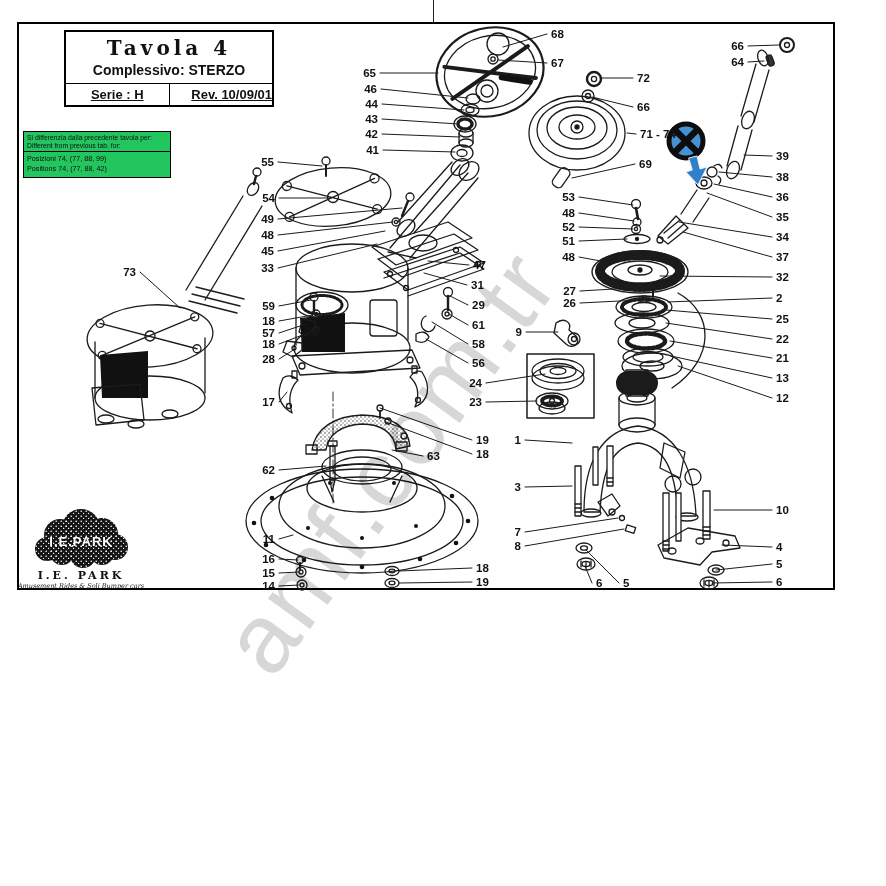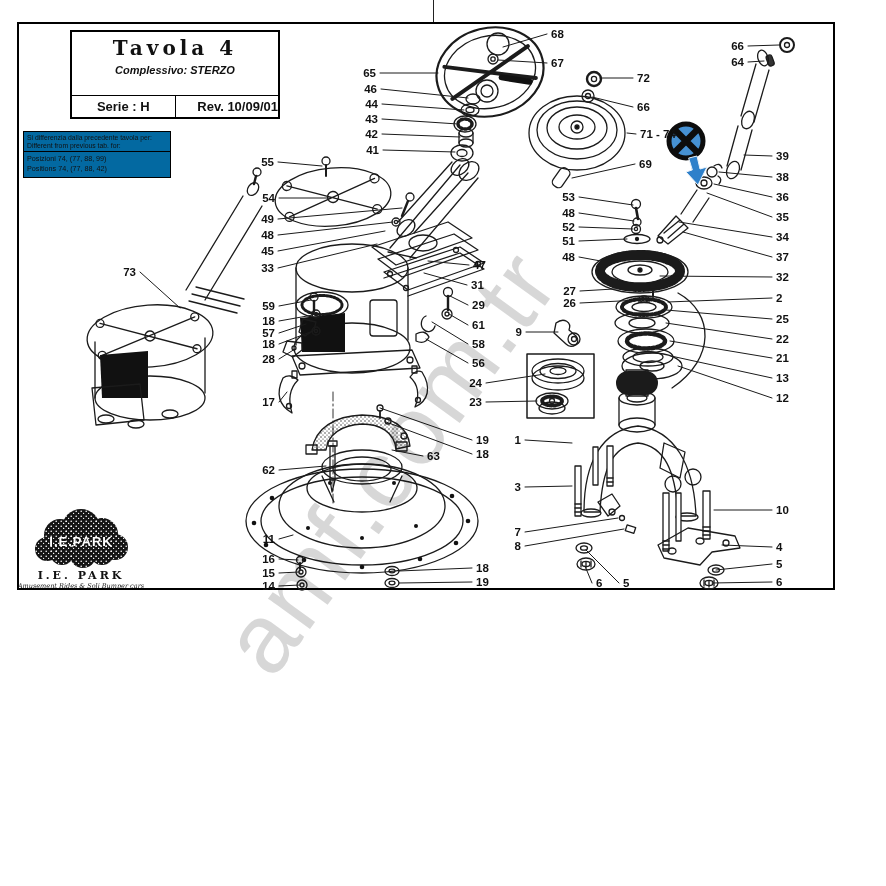--- a/index.html
+++ b/index.html
@@ -2,28 +2,28 @@
 <html><head>
 <meta charset="utf-8">
 <style>
   html,body{margin:0;padding:0;background:#fff;}
   .page{position:relative;width:886px;height:886px;background:#fff;overflow:hidden;
         font-family:"Liberation Sans",sans-serif;color:#111;}
   .top-tick{position:absolute;left:433px;top:0;width:1px;height:22px;background:#222;}
   .frame{position:absolute;left:17px;top:22px;width:818px;height:568px;border:2px solid #000;box-sizing:border-box;}
   svg.art{position:absolute;left:0;top:0;width:886px;height:886px;}
   
-  .title-block{position:absolute;left:70px;top:30px;width:210px;border:2px solid #000;background:#fff;box-sizing:border-box;text-align:center;}
+  .title-block{position:absolute;left:64px;top:30px;width:210px;border:2px solid #000;background:#fff;box-sizing:border-box;text-align:center;}
   .tavola{font-family:"DejaVu Serif",serif;font-weight:700;font-size:20px;letter-spacing:4px;padding:4px 0 2px 0;}
-  .tline{font-weight:700;font-size:11px;line-height:17px;font-style:italic;}
-  .trow{display:flex;border-top:1.5px solid #000;margin-top:16px;}
+  .tline{font-weight:700;font-size:14px;line-height:17px;}
+  .trow{display:flex;border-top:1.5px solid #000;margin-top:4px;text-decoration:underline;}
   .tcell{flex:1;font-weight:700;font-size:13px;padding:3px 0;}
   .tcell + .tcell{border-left:1.5px solid #000;text-align:right;}
   
-  .note-box{position:absolute;left:23px;top:131px;width:148px;border:1px solid #000;background:#0369a1;box-sizing:border-box;font-size:6.8px;line-height:8.2px;}
+  .note-box{position:absolute;left:23px;top:131px;width:148px;border:1px solid #000;background:#22c55e;box-sizing:border-box;font-size:6.8px;line-height:8.2px;}
   .note-head{padding:2px 3px 1px 3px;border-bottom:1px solid #000;}
   .note-body{padding:2px 3px 3px 3px;font-size:7.2px;line-height:10px;}
   
   .watermark{position:absolute;left:390px;top:462px;transform:translate(-50%,-50%) rotate(-54deg);
      font-size:98px;letter-spacing:3px;color:#bdbdbd;opacity:0.6;mix-blend-mode:multiply;
      white-space:nowrap;pointer-events:none;z-index:5;}
 </style>
 </head>
 <body>
 

